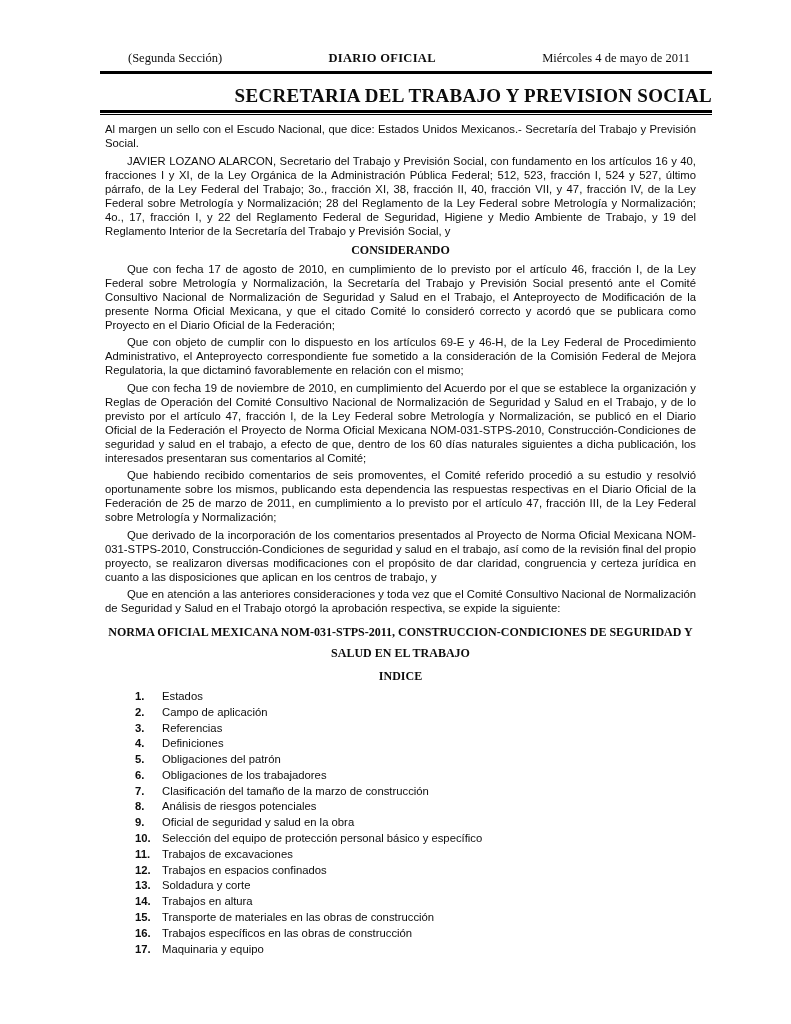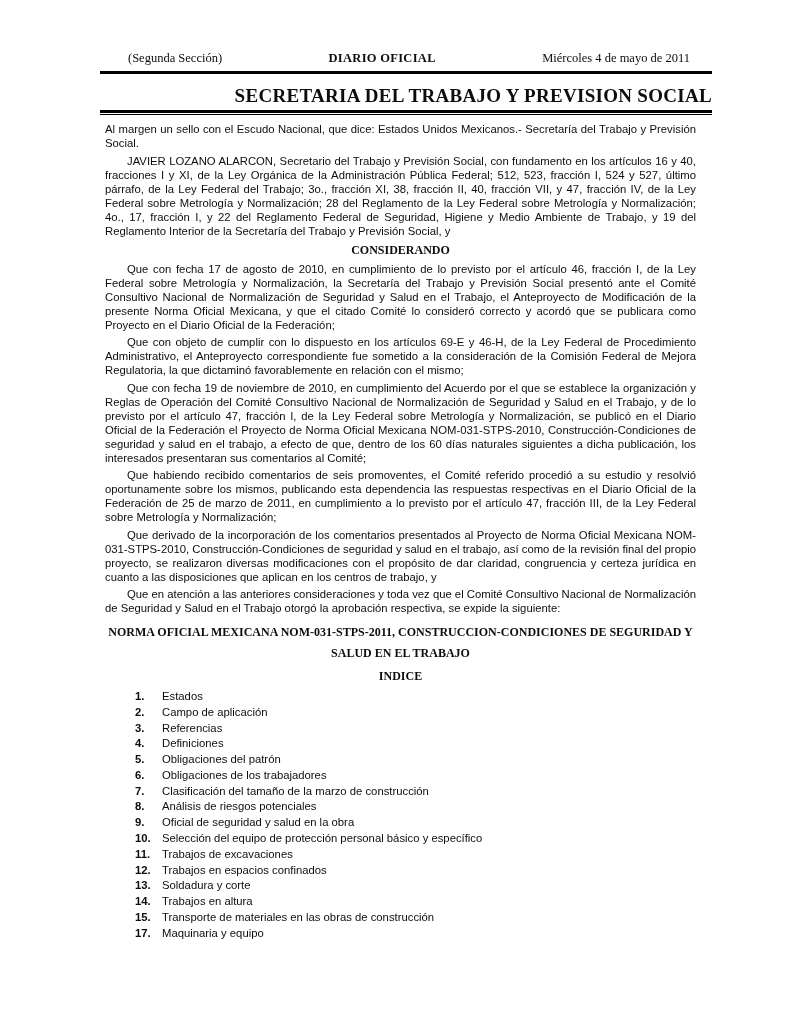--- a/index.html
+++ b/index.html
@@ -176,19 +176,23 @@
           </li>
         <li>
             <span class="index-num">14.</span>
             <span class="index-label">Trabajos en altura</span>
           </li>
         <li>
             <span class="index-num">15.</span>
             <span class="index-label">Transporte de materiales en las obras de construcción</span>
           </li>
         <li>
+            <span class="index-num">16.</span>
+            <span class="index-label">Trabajos específicos en las obras de construcción</span>
+          </li>
+        <li>
             <span class="index-num">17.</span>
             <span class="index-label">Maquinaria y equipo</span>
           </li>
       </ol>
     </div>
   </div>
 </div>
 
 </body></html>

